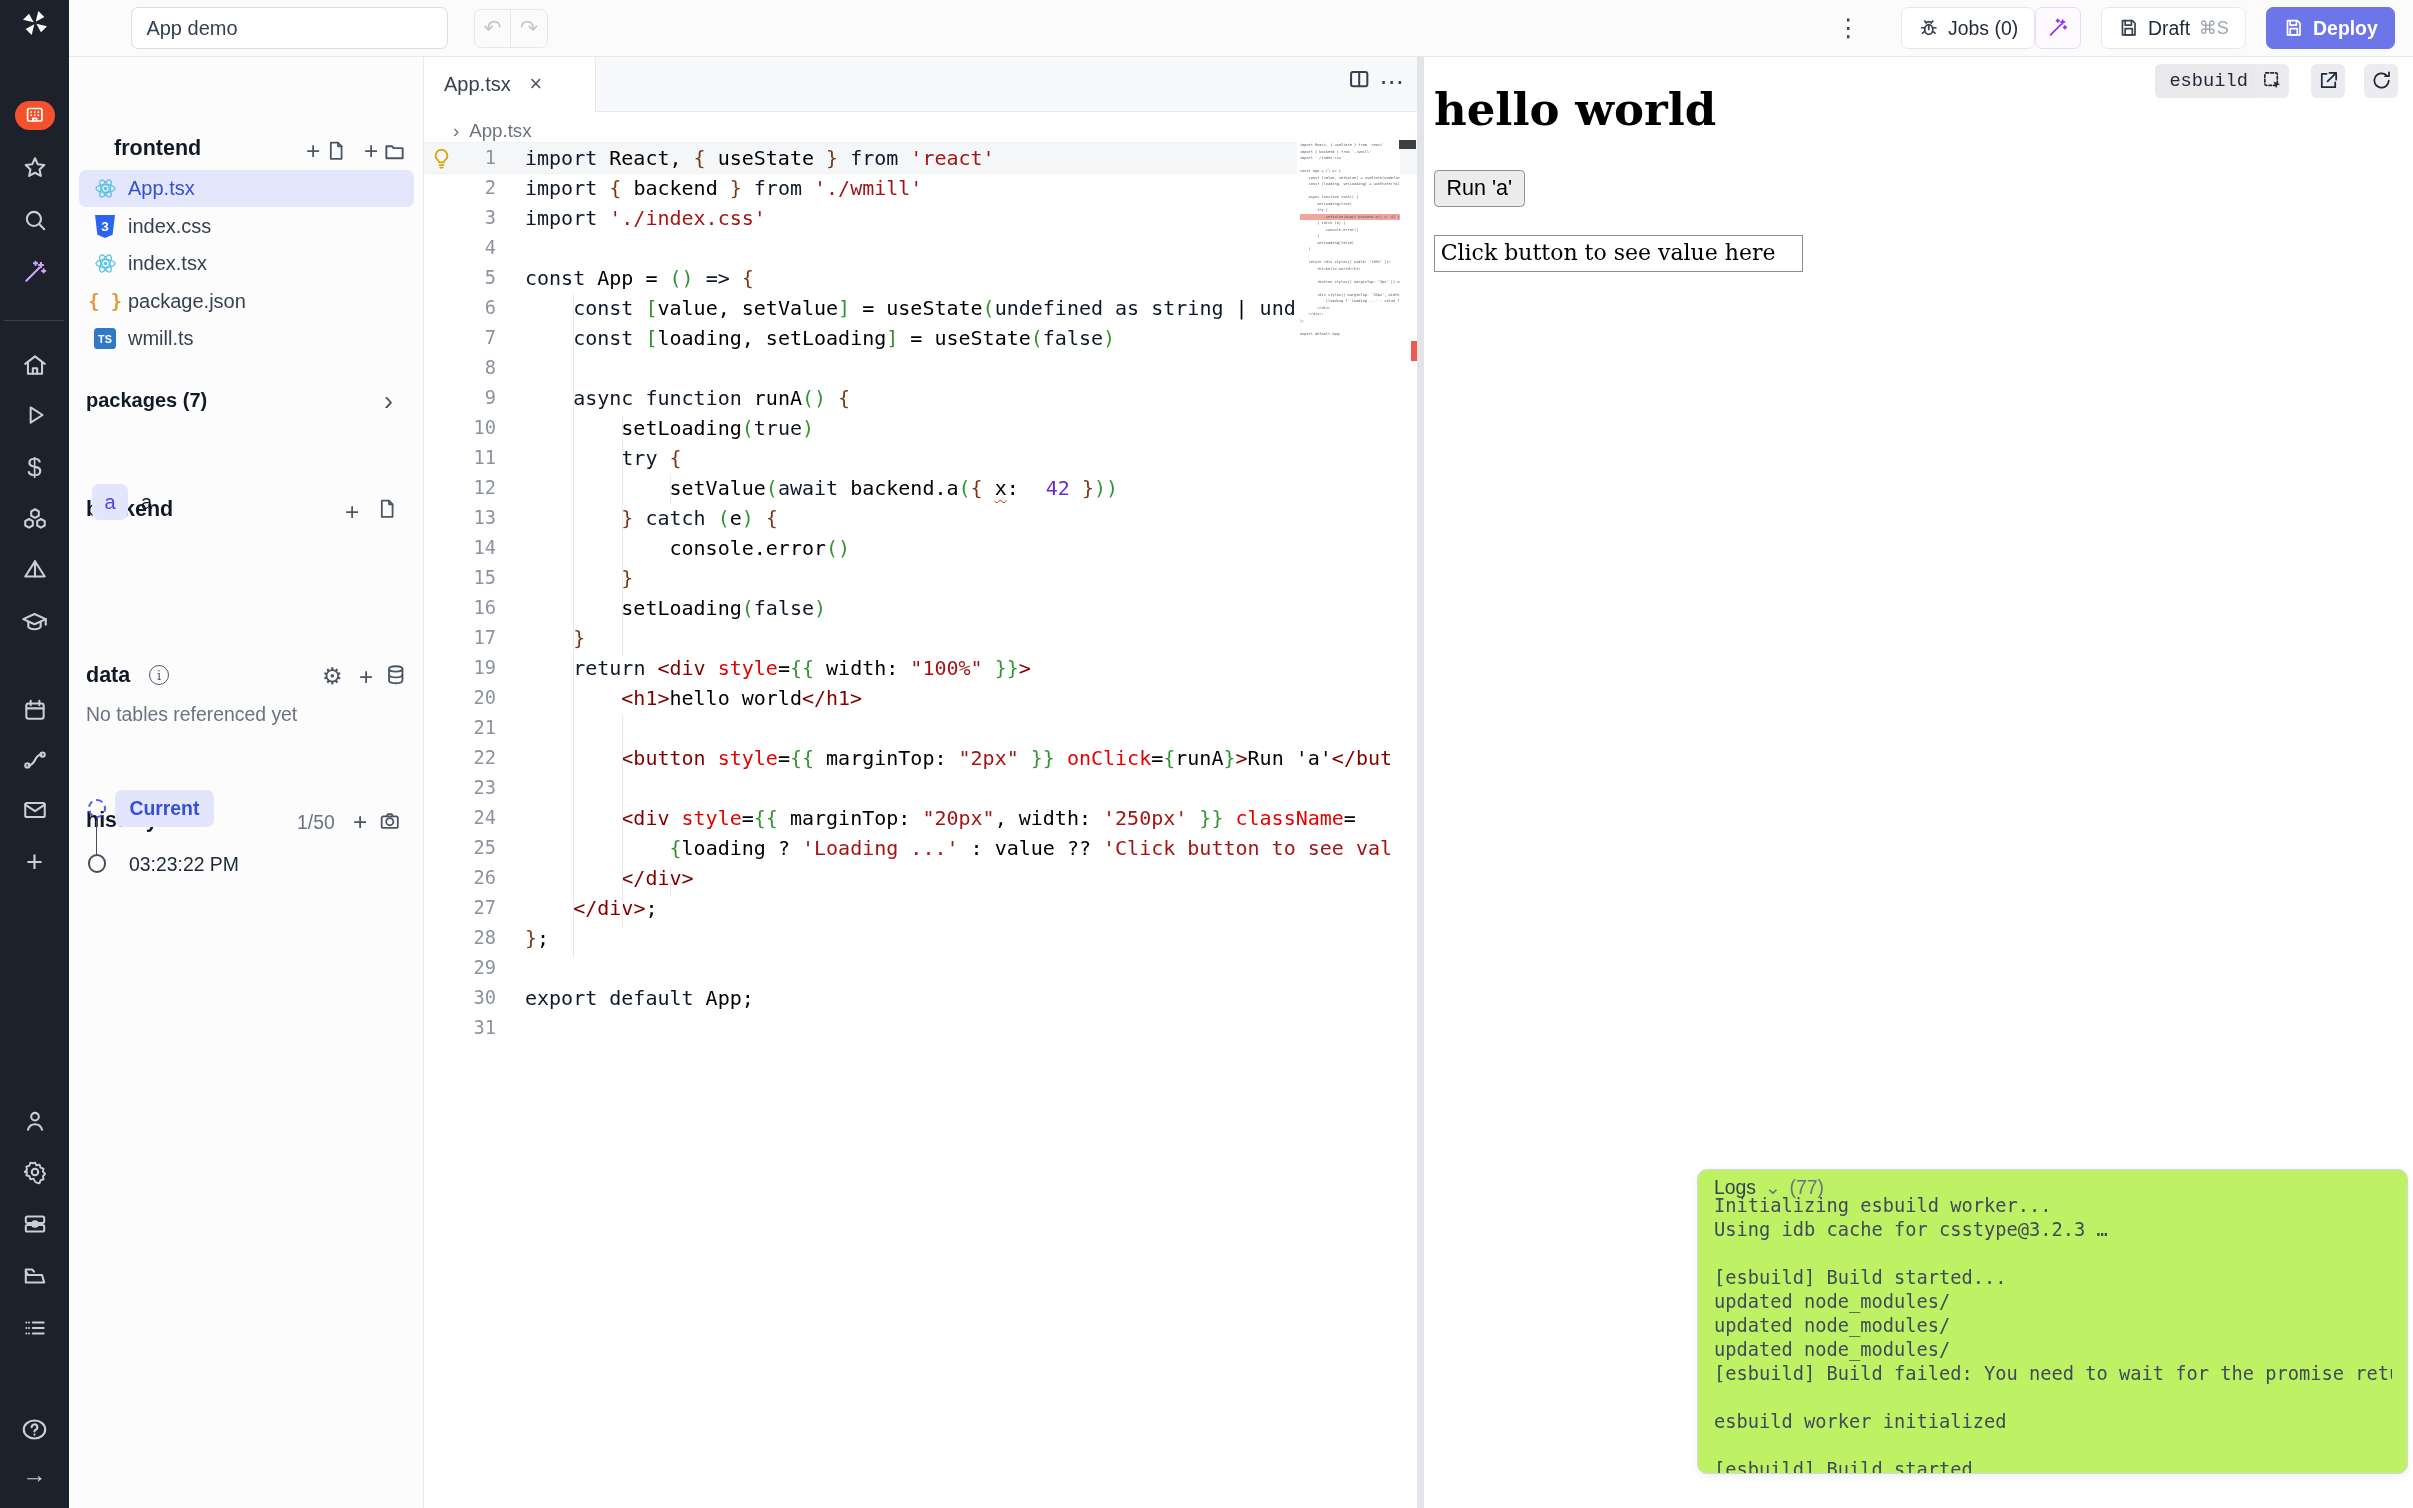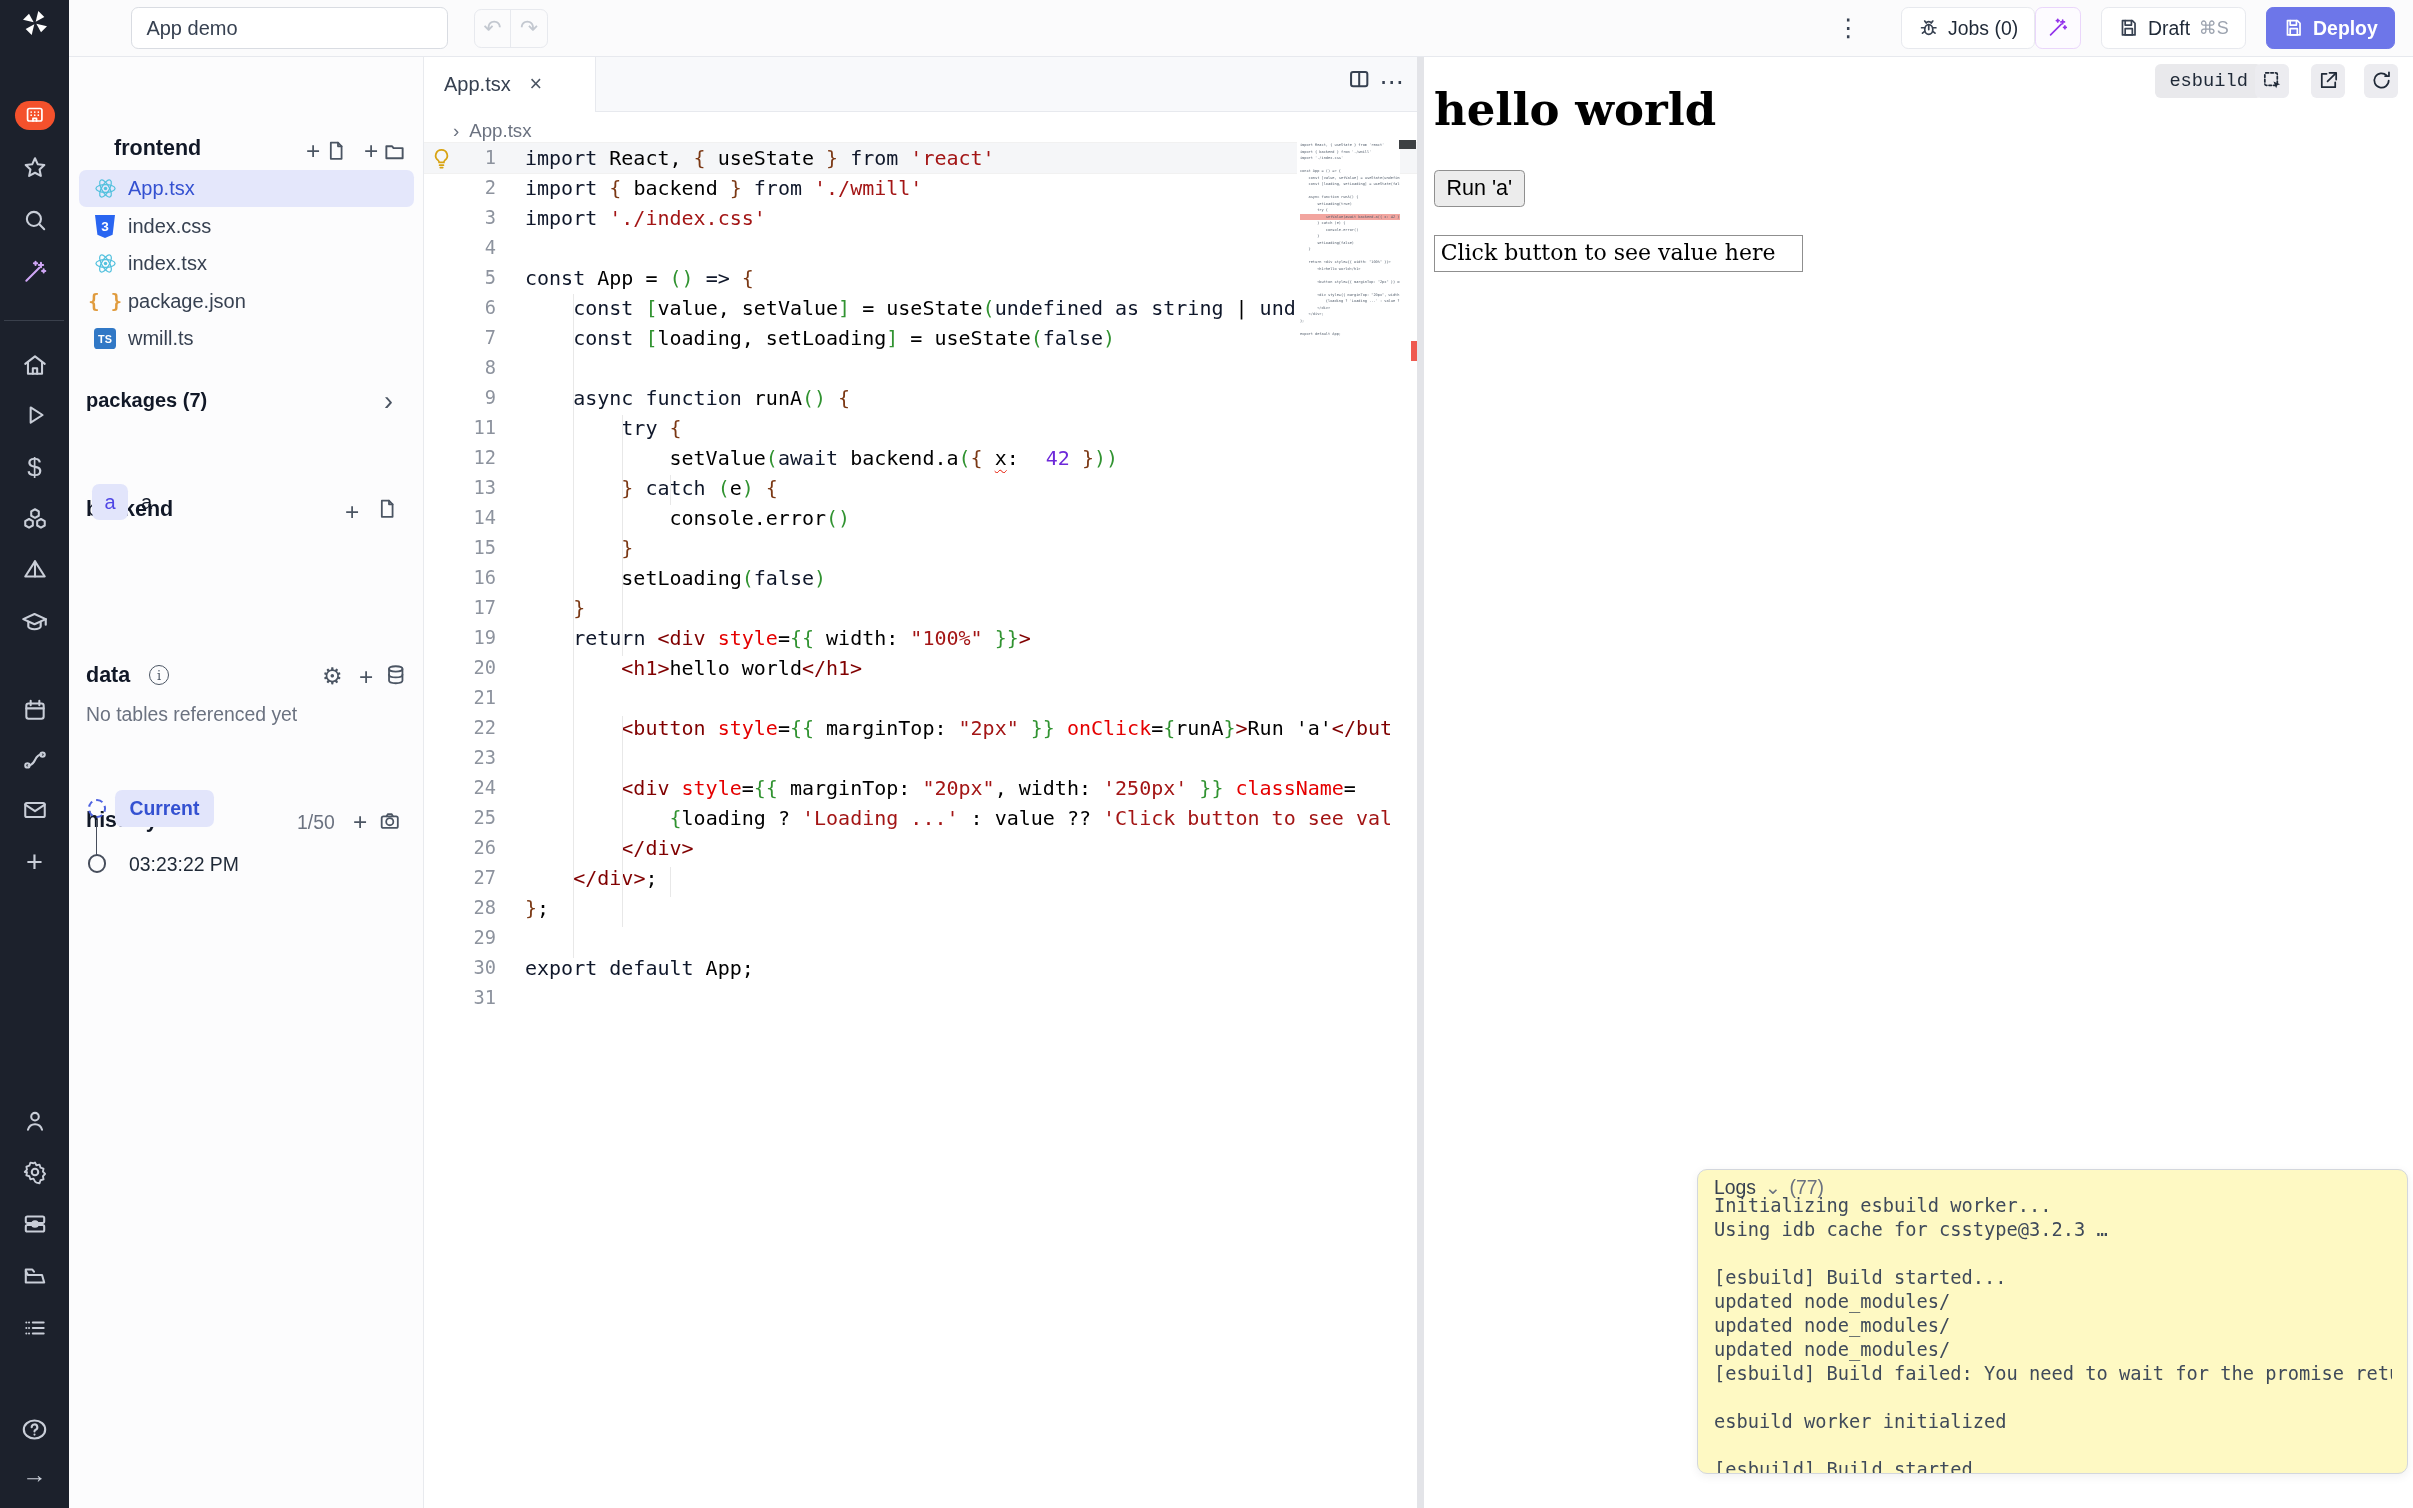--- a/index.html
+++ b/index.html
@@ -109,21 +109,21 @@
   #pv-h1 { position:absolute; left:10px; top:26px; font-family:"DejaVu Serif",serif; font-weight:bold;
     font-size:45px; color:#000; }
   #pv-btn { position:absolute; left:10px; top:113px; height:37px; padding:0 11.5px; background:#ececec;
     border:1.4px solid #8f8f8f; border-radius:4.3px; font-size:21.5px; color:#000;
     font-family:"Liberation Sans",sans-serif; }
   #pv-box { position:absolute; left:10px; top:178px; width:369px; height:37px; background:#fff;
     border:1.4px solid #8f8f8f; font-family:"DejaVu Serif",serif; font-size:22px; color:#000;
     line-height:34px; padding-left:5.7px; white-space:nowrap; overflow:hidden; }
 
   
-  #logs { left:1697px; top:1169px; width:711px; height:305px; background:#fef9c3;
+  #logs { left:1697px; top:1169px; width:711px; height:305px; background:#bef264;
     border:1.4px solid #d3d7dd; border-radius:10px; box-shadow:0 2.9px 10px rgba(0,0,0,.06); z-index:6;
     overflow:hidden; }
   #logs-head { position:absolute; left:16px; top:5.7px; display:flex; align-items:center; gap:8.6px;
     font-size:19.4px; color:#374151; }
   #logs-body { position:absolute; left:16px; top:24.4px; width:678px; height:312px; overflow:hidden;
     font-family:"DejaVu Sans Mono",monospace; font-size:18.7px; line-height:24px; color:#3f4a5a;
     white-space:pre; }
 </style>
 </head>
 <body>
@@ -472,20 +472,24 @@
           </div>
           <div class="code-line">
             <span class="ln">8</span>
             <span class="ct"></span>
           </div>
           <div class="code-line">
             <span class="ln">9</span>
             <span class="ct"><span class="tok-d">    </span><span class="tok-k">async</span><span class="tok-d"> </span><span class="tok-k">function</span><span class="tok-d"> runA</span><span class="tok-p">()</span><span class="tok-b"> {</span></span>
           </div>
           <div class="code-line">
+            <span class="ln">10</span>
+            <span class="ct"><span class="tok-d">        setLoading</span><span class="tok-p">(</span><span class="tok-k">true</span><span class="tok-p">)</span></span>
+          </div>
+          <div class="code-line">
             <span class="ln">11</span>
             <span class="ct"><span class="tok-d">        </span><span class="tok-k">try</span><span class="tok-b"> {</span></span>
           </div>
           <div class="code-line">
             <span class="ln">12</span>
             <span class="ct"><span class="tok-d">            setValue</span><span class="tok-p">(</span><span class="tok-k">await</span><span class="tok-d"> backend.a</span><span class="tok-p">(</span><span class="tok-b">{</span><span class="tok-d"> </span><span class="tok-u">x</span><span class="tok-d">: </span><span class="tok-n">42</span><span class="tok-d"> </span><span class="tok-b">}</span><span class="tok-p">)</span><span class="tok-p">)</span></span>
           </div>
           <div class="code-line">
             <span class="ln">13</span>
             <span class="ct"><span class="tok-d">        </span><span class="tok-b">}</span><span class="tok-k"> catch</span><span class="tok-d"> </span><span class="tok-p">(</span><span class="tok-d">e</span><span class="tok-p">)</span><span class="tok-b"> {</span></span>

